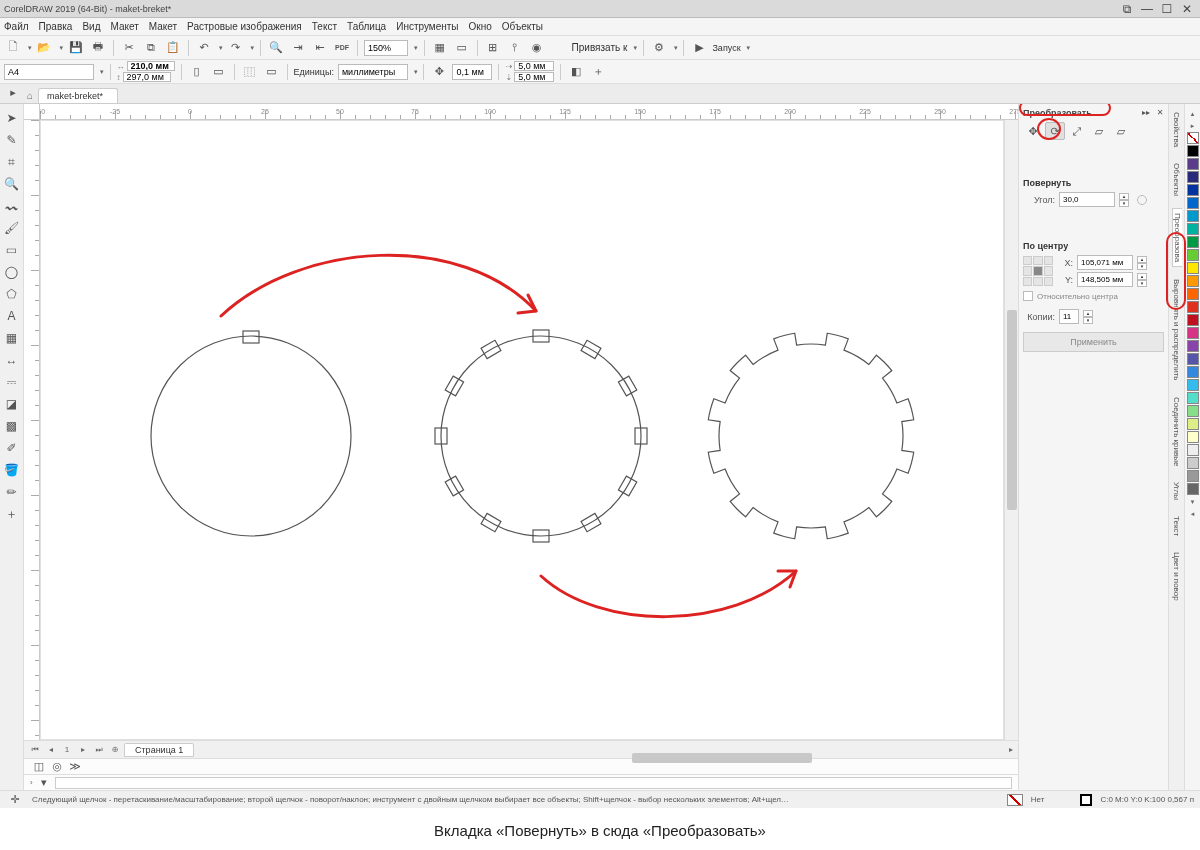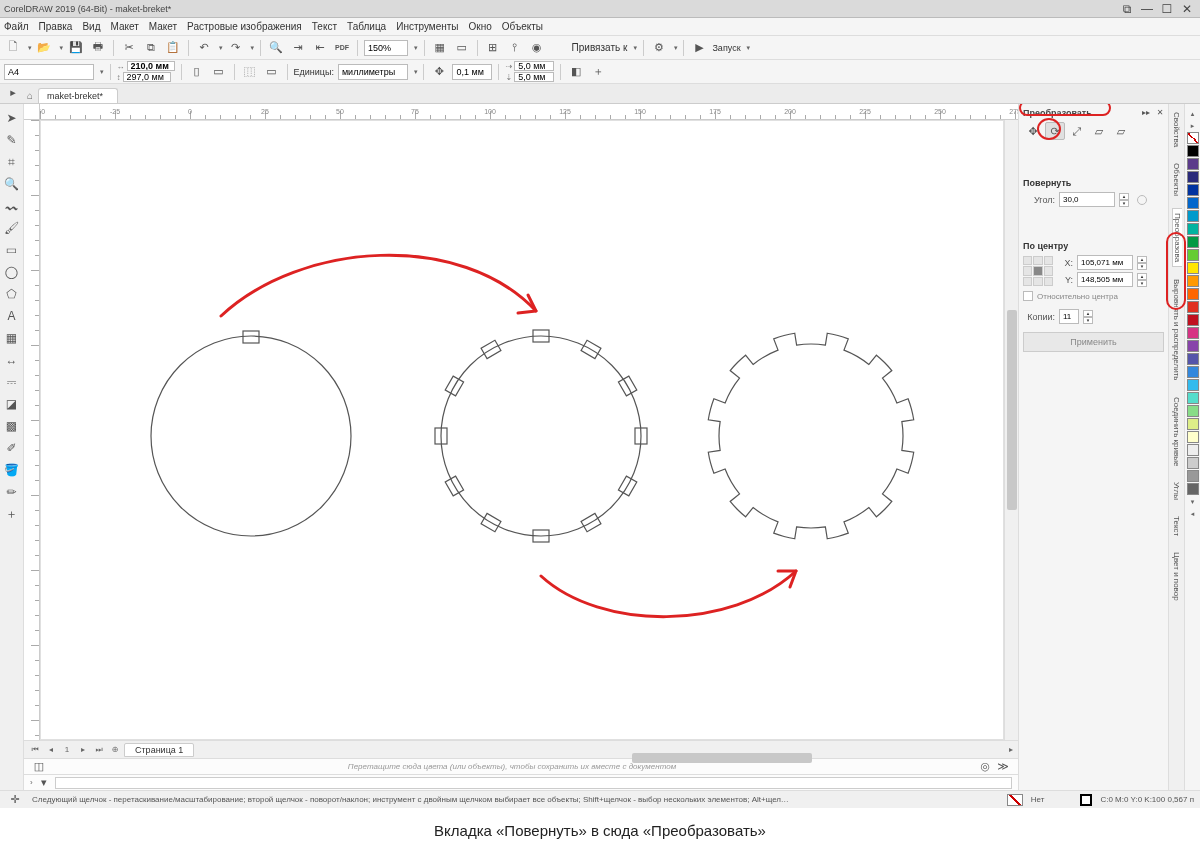--- a/index.html
+++ b/index.html
@@ -445,21 +445,20 @@
           <span class="pgnav">⊕</span>
           <div class="pgtab">Страница 1</div>
         </div>
         <div class="hscroll">
             <div class="thumb"></div>
           </div>
         <span class="pgnav">▸</span>
       </div>
       <div class="hintbar">
         <span class="tbbtn">◫</span>
-        <span class="hintfield">Перетащите сюда цвета (или объекты), чтобы сохранить их вместе с документом</span>
         <span class="tbbtn">◎</span>
         <span class="tbbtn">≫</span>
       </div>
       <div class="cmdbox">
         <span class="chev">›</span>
         <span class="tbbtn" style="width:14px;height:12px">▾</span>
         <input style="">
       </div>
     </div>
 

